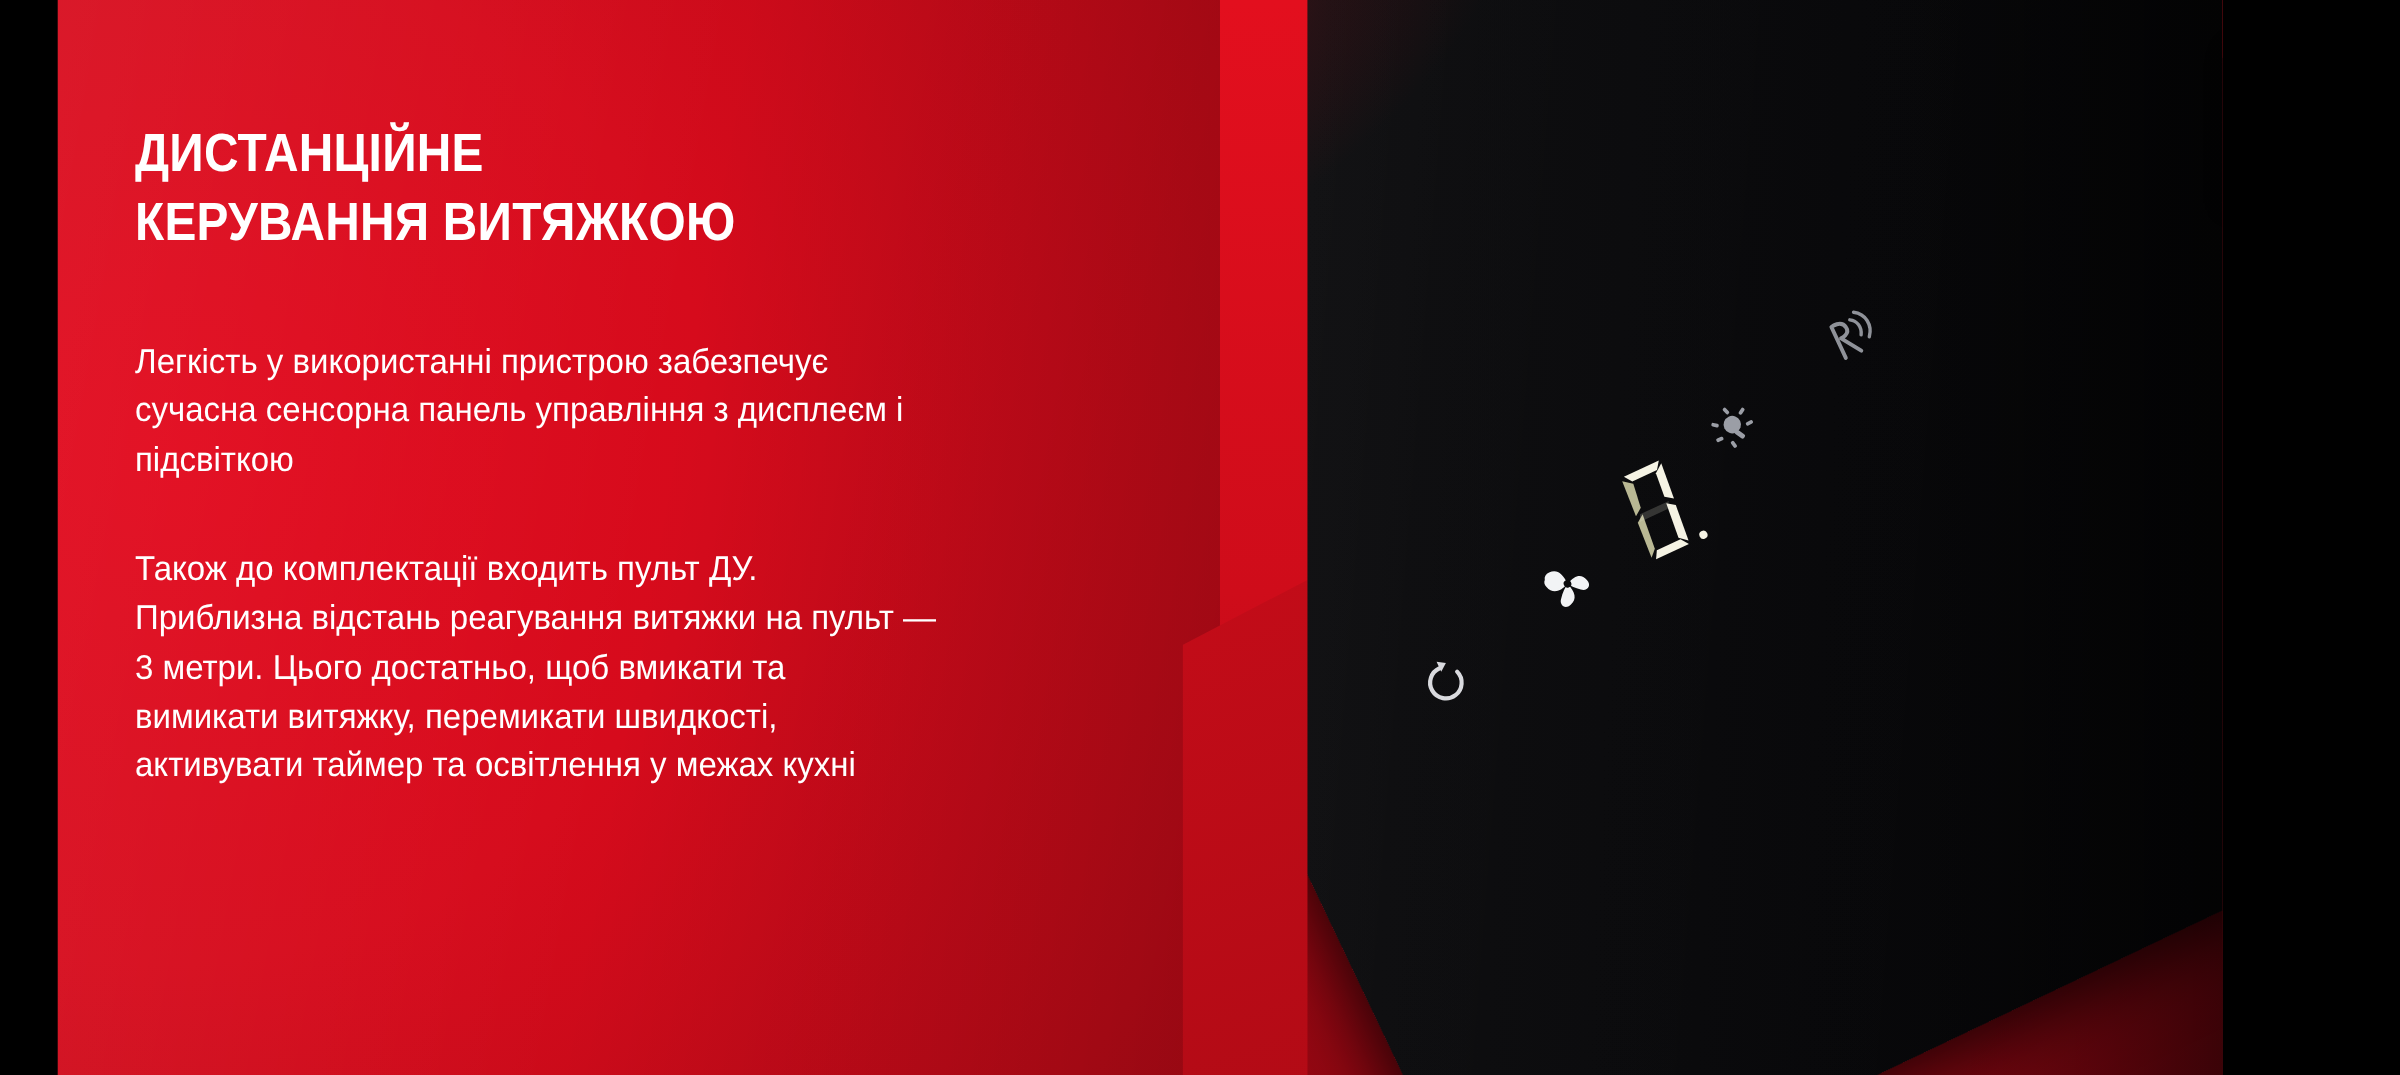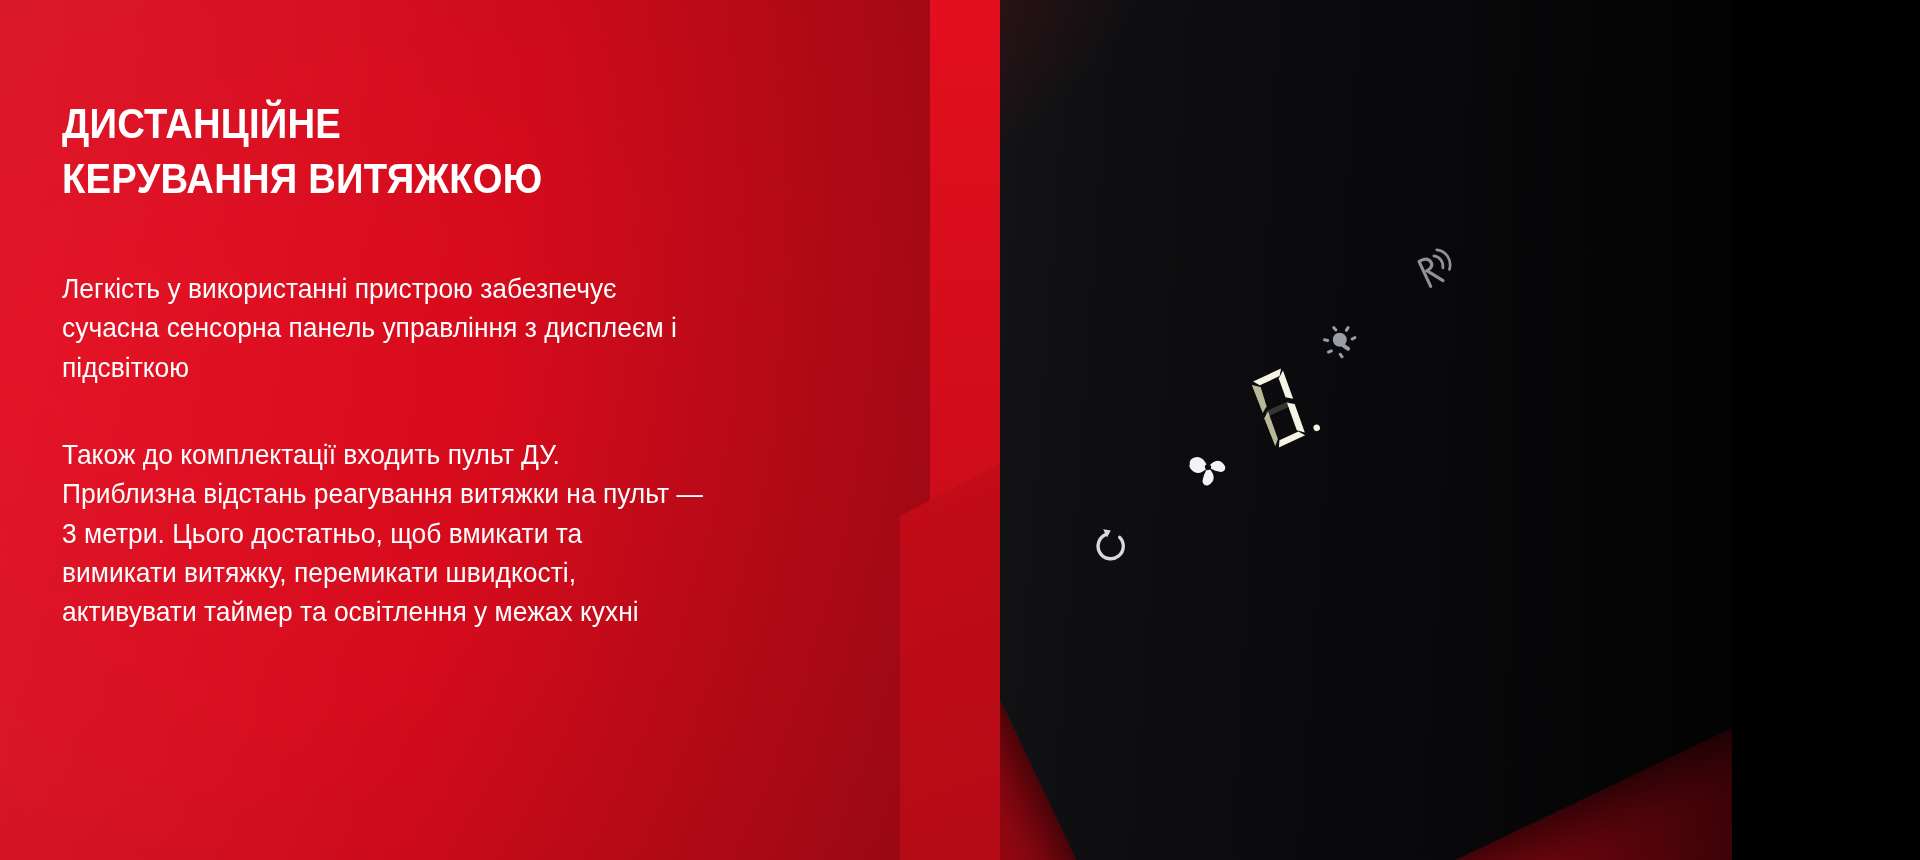--- a/index.html
+++ b/index.html
@@ -1,17 +1,17 @@
 <!DOCTYPE html>
 <html><head>
 <meta charset="utf-8">
 <style>
   html,body{margin:0;padding:0;background:#000;}
   body{width:1920px;height:860px;overflow:hidden;font-family:"Liberation Sans",sans-serif;}
-  .stage{position:relative;width:1732px;height:860px;overflow:hidden;background:#0a0607;}
+  .stage{position:relative;width:1732px;height:860px;overflow:hidden;background:#0a0607;margin-left:46px;}
 
   
   .red-panel{
     position:absolute;left:0;top:0;width:1075px;height:860px;
     background:
       radial-gradient(120% 140% at 8% 42%, #e2081c 0%, #d60b1c 34%, #bb0a17 70%, #9d0813 100%);
   }
   .red-panel:after{
     content:"";position:absolute;inset:0;
     background:linear-gradient(100deg, rgba(255,255,255,0.06) 0%, rgba(255,255,255,0) 45%, rgba(0,0,0,0.22) 100%);

